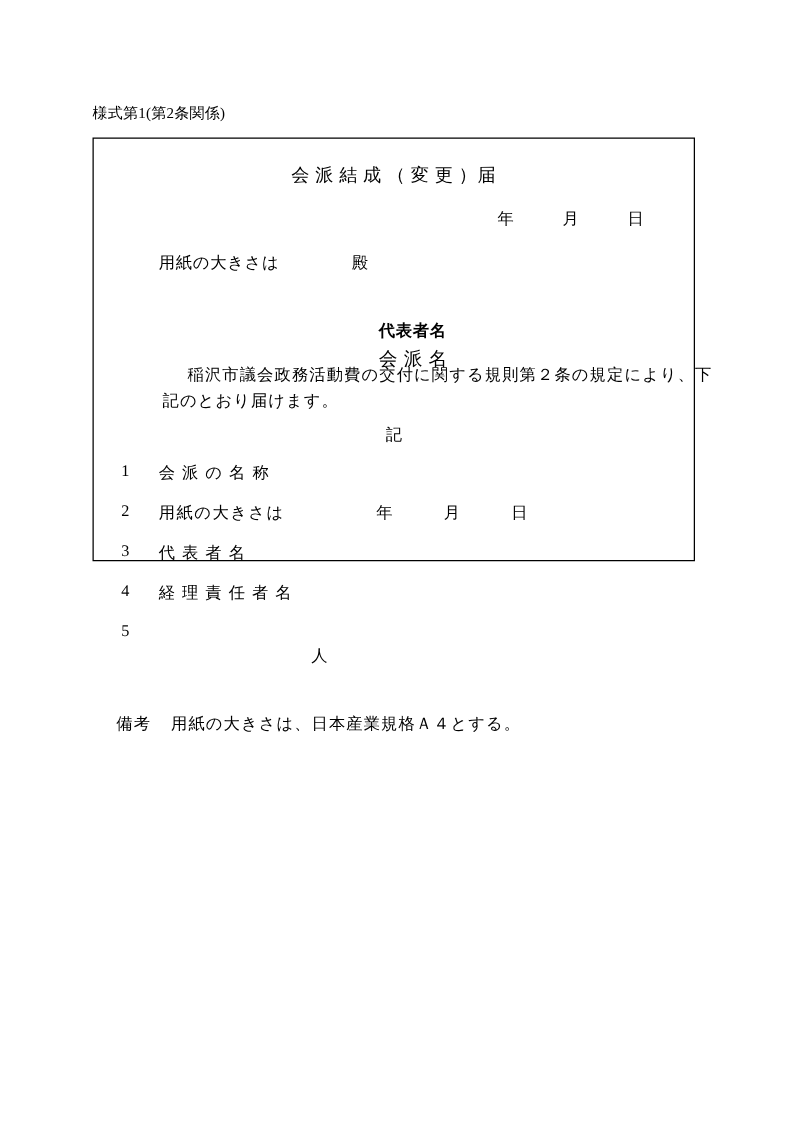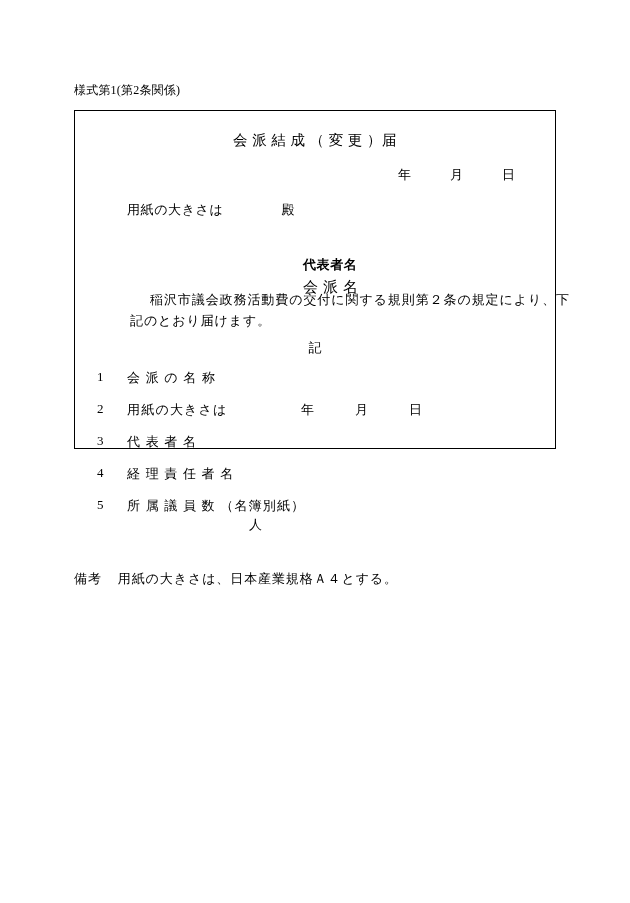--- a/index.html
+++ b/index.html
@@ -156,21 +156,21 @@
   .item .sub {
     position: absolute;
     left: 152px;
     top: 19px;
     letter-spacing: 0.5px;
   }
 
   
   .remark {
     position: absolute;
-    left: 74px;
+    left: 93px;
     top: 570px;
     font-size: 13px;
     letter-spacing: 0.9px;
     white-space: nowrap;
   }
   .remark .rlabel {
     display: inline-block;
     margin-right: 16px;
   }
 </style>
@@ -222,21 +222,20 @@
         </div>
 
         <div class="item">
           <span class="num">4</span>
           <span class="label">経 理 責 任 者 名</span>
           <span class="trailing"></span>
         </div>
 
         <div class="item">
           <span class="num">5</span>
-          <span class="label">所 属 議 員 数 （名簿別紙）</span>
           <span class="trailing"></span>
           <span class="sub">人</span>
         </div>
 
       </div>
 
     </div>
   </div>
 
   <div class="remark">

